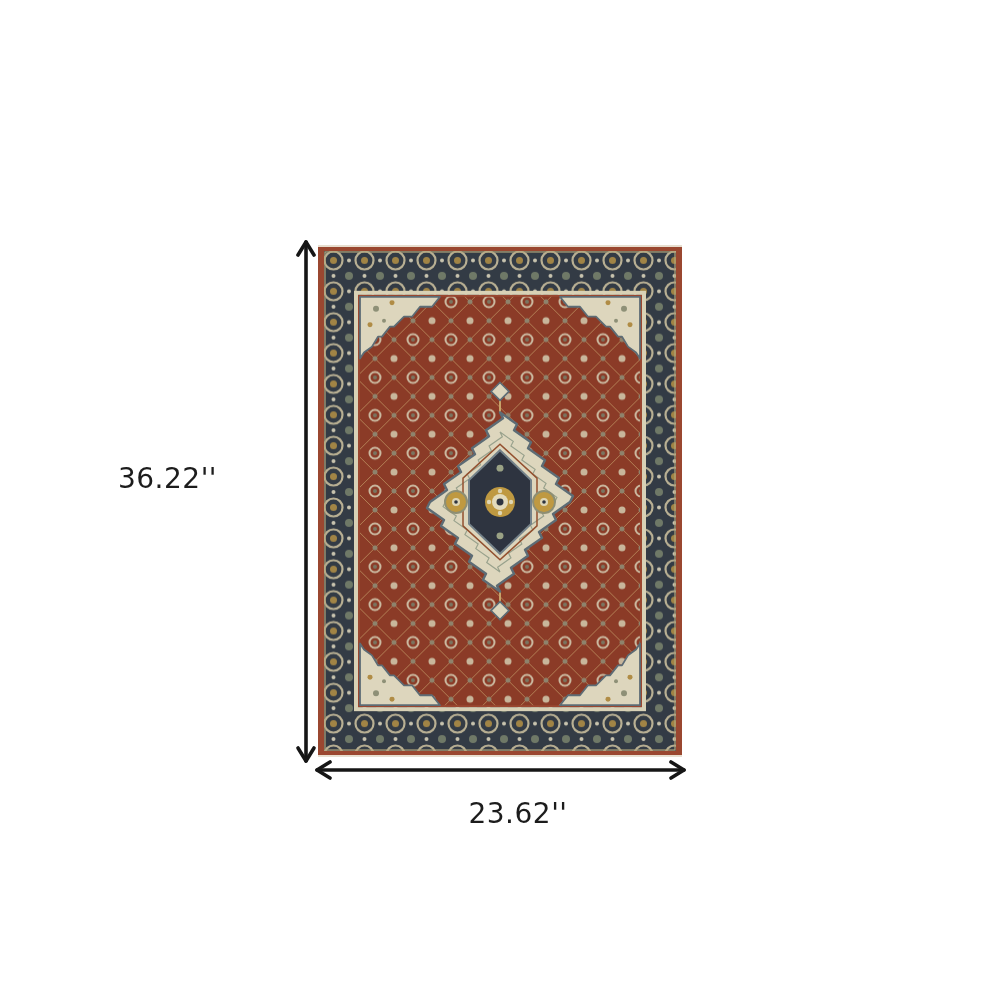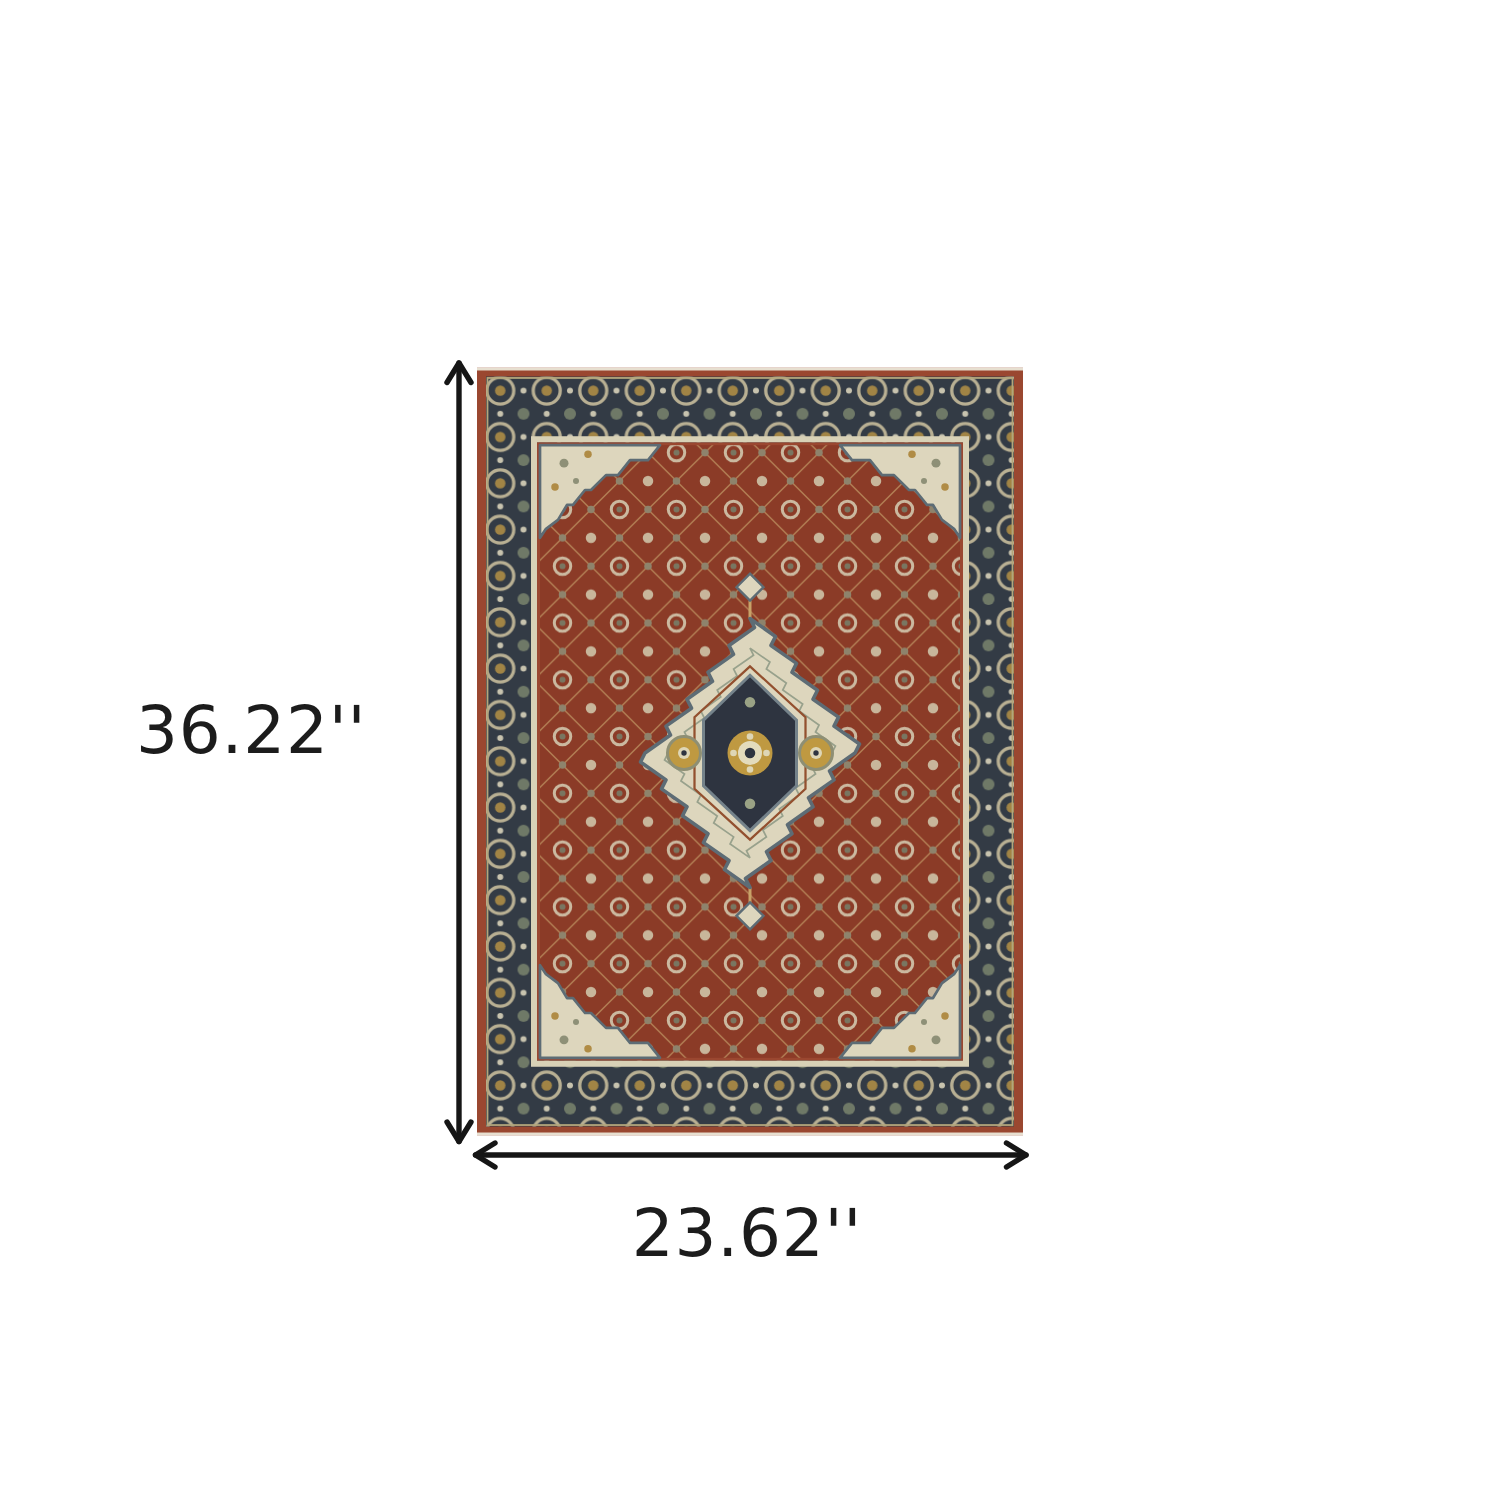--- a/index.html
+++ b/index.html
@@ -21,27 +21,27 @@
   .rug svg { display: block; width: 100%; height: 100%; }
   .overlay {
     position: absolute;
     left: 0; top: 0;
     width: 1000px; height: 1000px;
     pointer-events: none;
   }
   .dim-label {
     position: absolute;
     color: #1c1c1c;
-    font-size: 44px;
+    font-size: 28px;
     line-height: 1.1;
     text-align: center;
     letter-spacing: 0.5px;
   }
   .dim-h { left: 55px;  top: 464px; width: 225px; }
-  .dim-w { left: 378px; top: 799px; width: 240px; }
+  .dim-w { left: 398px; top: 799px; width: 240px; }
 </style>
 </head>
 <body>
 
 <div class="stage">
 
   <div class="rug">
     <svg viewBox="0 0 364 514" preserveAspectRatio="none">
       <defs>
         <pattern id="bfl" width="31" height="31" patternUnits="userSpaceOnUse">

